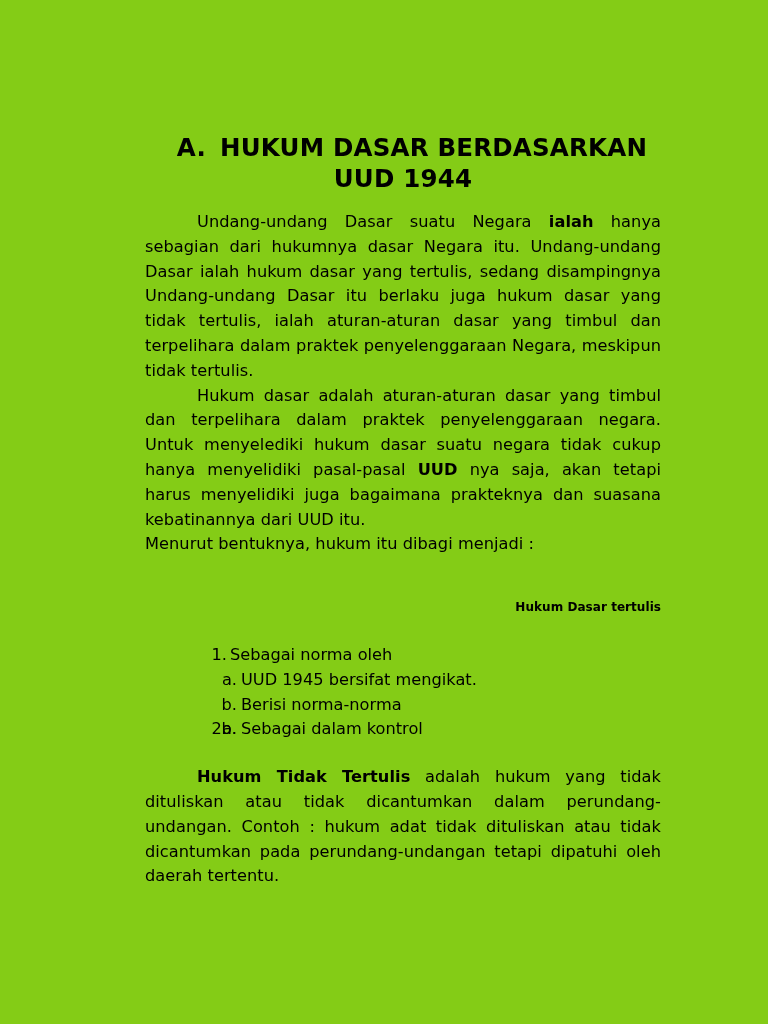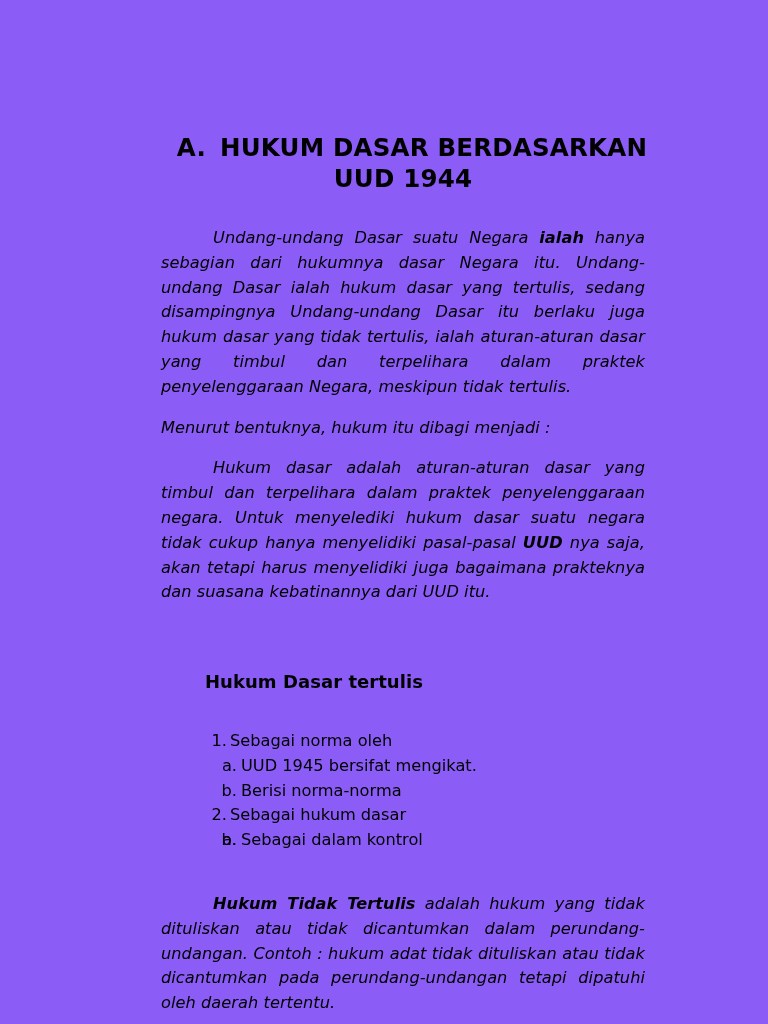--- a/index.html
+++ b/index.html
@@ -11,21 +11,21 @@
     width: 768px;
     height: 1024px;
     font-family: "DejaVu Sans", sans-serif;
     color: #000000;
     overflow: hidden;
   }
   .page {
     position: relative;
     width: 768px;
     height: 1024px;
-    background: #8b5cf6;
+    background: #84cc16;
     box-sizing: border-box;
   }
   .content {
     position: absolute;
     left: 145px;
     top: 0;
     width: 516px;
   }
 
   
@@ -46,50 +46,49 @@
   .doc-title .title-line-2 {
     display: block;
   }
   .title-label { }
   .title-gap { display: inline-block; width: 14px; }
 
   .title-spacer { height: 28px; }
 
   
   p.body {
-    margin: 16px;
+    margin: 0;
     padding: 0;
     font-size: 16.2px;
     line-height: 24.8px;
     text-align: justify;
     text-justify: inter-word;
     letter-spacing: 0.05px;
-    font-style: italic;
   }
   p.body.indent {
     text-indent: 52px;
   }
   p.body.noindent {
     text-indent: 0;
     text-align: left;
   }
   .gap-sm { height: 12px; }
   .gap-md { height: 23px; }
   .gap-lg { height: 26px; }
 
   b, .bold { font-weight: bold; }
 
   
   .subheading {
-    margin: 11px;
+    margin: 0;
     padding: 0 0 0 49px;
-    font-size: 18px;
+    font-size: 12px;
     line-height: 24.8px;
     font-weight: bold;
-    text-align: left;
+    text-align: right;
     letter-spacing: 0.05px;
   }
 
   
   .list-block {
     margin: 0;
     padding: 0;
     list-style: none;
     font-size: 16.2px;
     line-height: 24.8px;
@@ -129,38 +128,38 @@
 
     <h1 class="doc-title">
       <span class="title-line-1"><span class="title-label">A.</span><span class="title-gap"></span><span>HUKUM DASAR BERDASARKAN</span></span>
       <span class="title-line-2">UUD 1944</span>
     </h1>
 
     <div class="gap-md" style="height:16px;"></div>
 
     <p class="body indent"><span>Undang-undang Dasar suatu Negara </span><b>ialah</b><span> hanya sebagian dari hukumnya dasar Negara itu. Undang-undang Dasar ialah hukum dasar yang tertulis, sedang disampingnya Undang-undang Dasar itu berlaku juga hukum dasar yang tidak tertulis, ialah aturan-aturan dasar yang timbul dan terpelihara dalam praktek penyelenggaraan Negara, meskipun tidak tertulis.</span></p>
 
+    <p class="body indent"><span>Hukum dasar adalah aturan-aturan dasar yang timbul dan terpelihara dalam praktek penyelenggaraan negara. Untuk menyelediki hukum dasar suatu negara tidak cukup hanya menyelidiki pasal-pasal </span><b>UUD</b><span> nya saja, akan tetapi harus menyelidiki juga bagaimana prakteknya dan suasana kebatinannya dari UUD itu.</span></p>
+
     <p class="body noindent">Menurut bentuknya, hukum itu dibagi menjadi :</p>
-
-    <p class="body indent"><span>Hukum dasar adalah aturan-aturan dasar yang timbul dan terpelihara dalam praktek penyelenggaraan negara. Untuk menyelediki hukum dasar suatu negara tidak cukup hanya menyelidiki pasal-pasal </span><b>UUD</b><span> nya saja, akan tetapi harus menyelidiki juga bagaimana prakteknya dan suasana kebatinannya dari UUD itu.</span></p>
 
     <div class="gap-sm"></div>
 
 
     <div class="gap-lg"></div>
 
     <p class="subheading">Hukum Dasar tertulis</p>
 
     <div class="gap-md"></div>
 
     <ul class="list-block">
       <li class="li-num"><span class="marker">1.</span><span>Sebagai norma oleh</span></li>
       <li class="li-alpha"><span class="marker">a.</span><span>UUD 1945 bersifat mengikat.</span></li>
       <li class="li-alpha"><span class="marker">b.</span><span>Berisi norma-norma</span></li>
-      <li class="li-num"><span class="marker">2.</span><span>Sebagai hukum dasar</span></li>
+      <li class="li-num"><span class="marker">2.</span></li>
       <li class="li-alpha"><span class="marker">a.</span></li>
       <li class="li-alpha"><span class="marker">b.</span><span>Sebagai dalam kontrol</span></li>
     </ul>
 
     <div class="gap-md"></div>
 
     <p class="body indent"><b>Hukum Tidak Tertulis</b><span> adalah hukum yang tidak dituliskan atau tidak dicantumkan dalam perundang-undangan. Contoh : hukum adat tidak dituliskan atau tidak dicantumkan pada perundang-undangan tetapi dipatuhi oleh daerah tertentu.</span></p>
 
   </div>
 </div>

